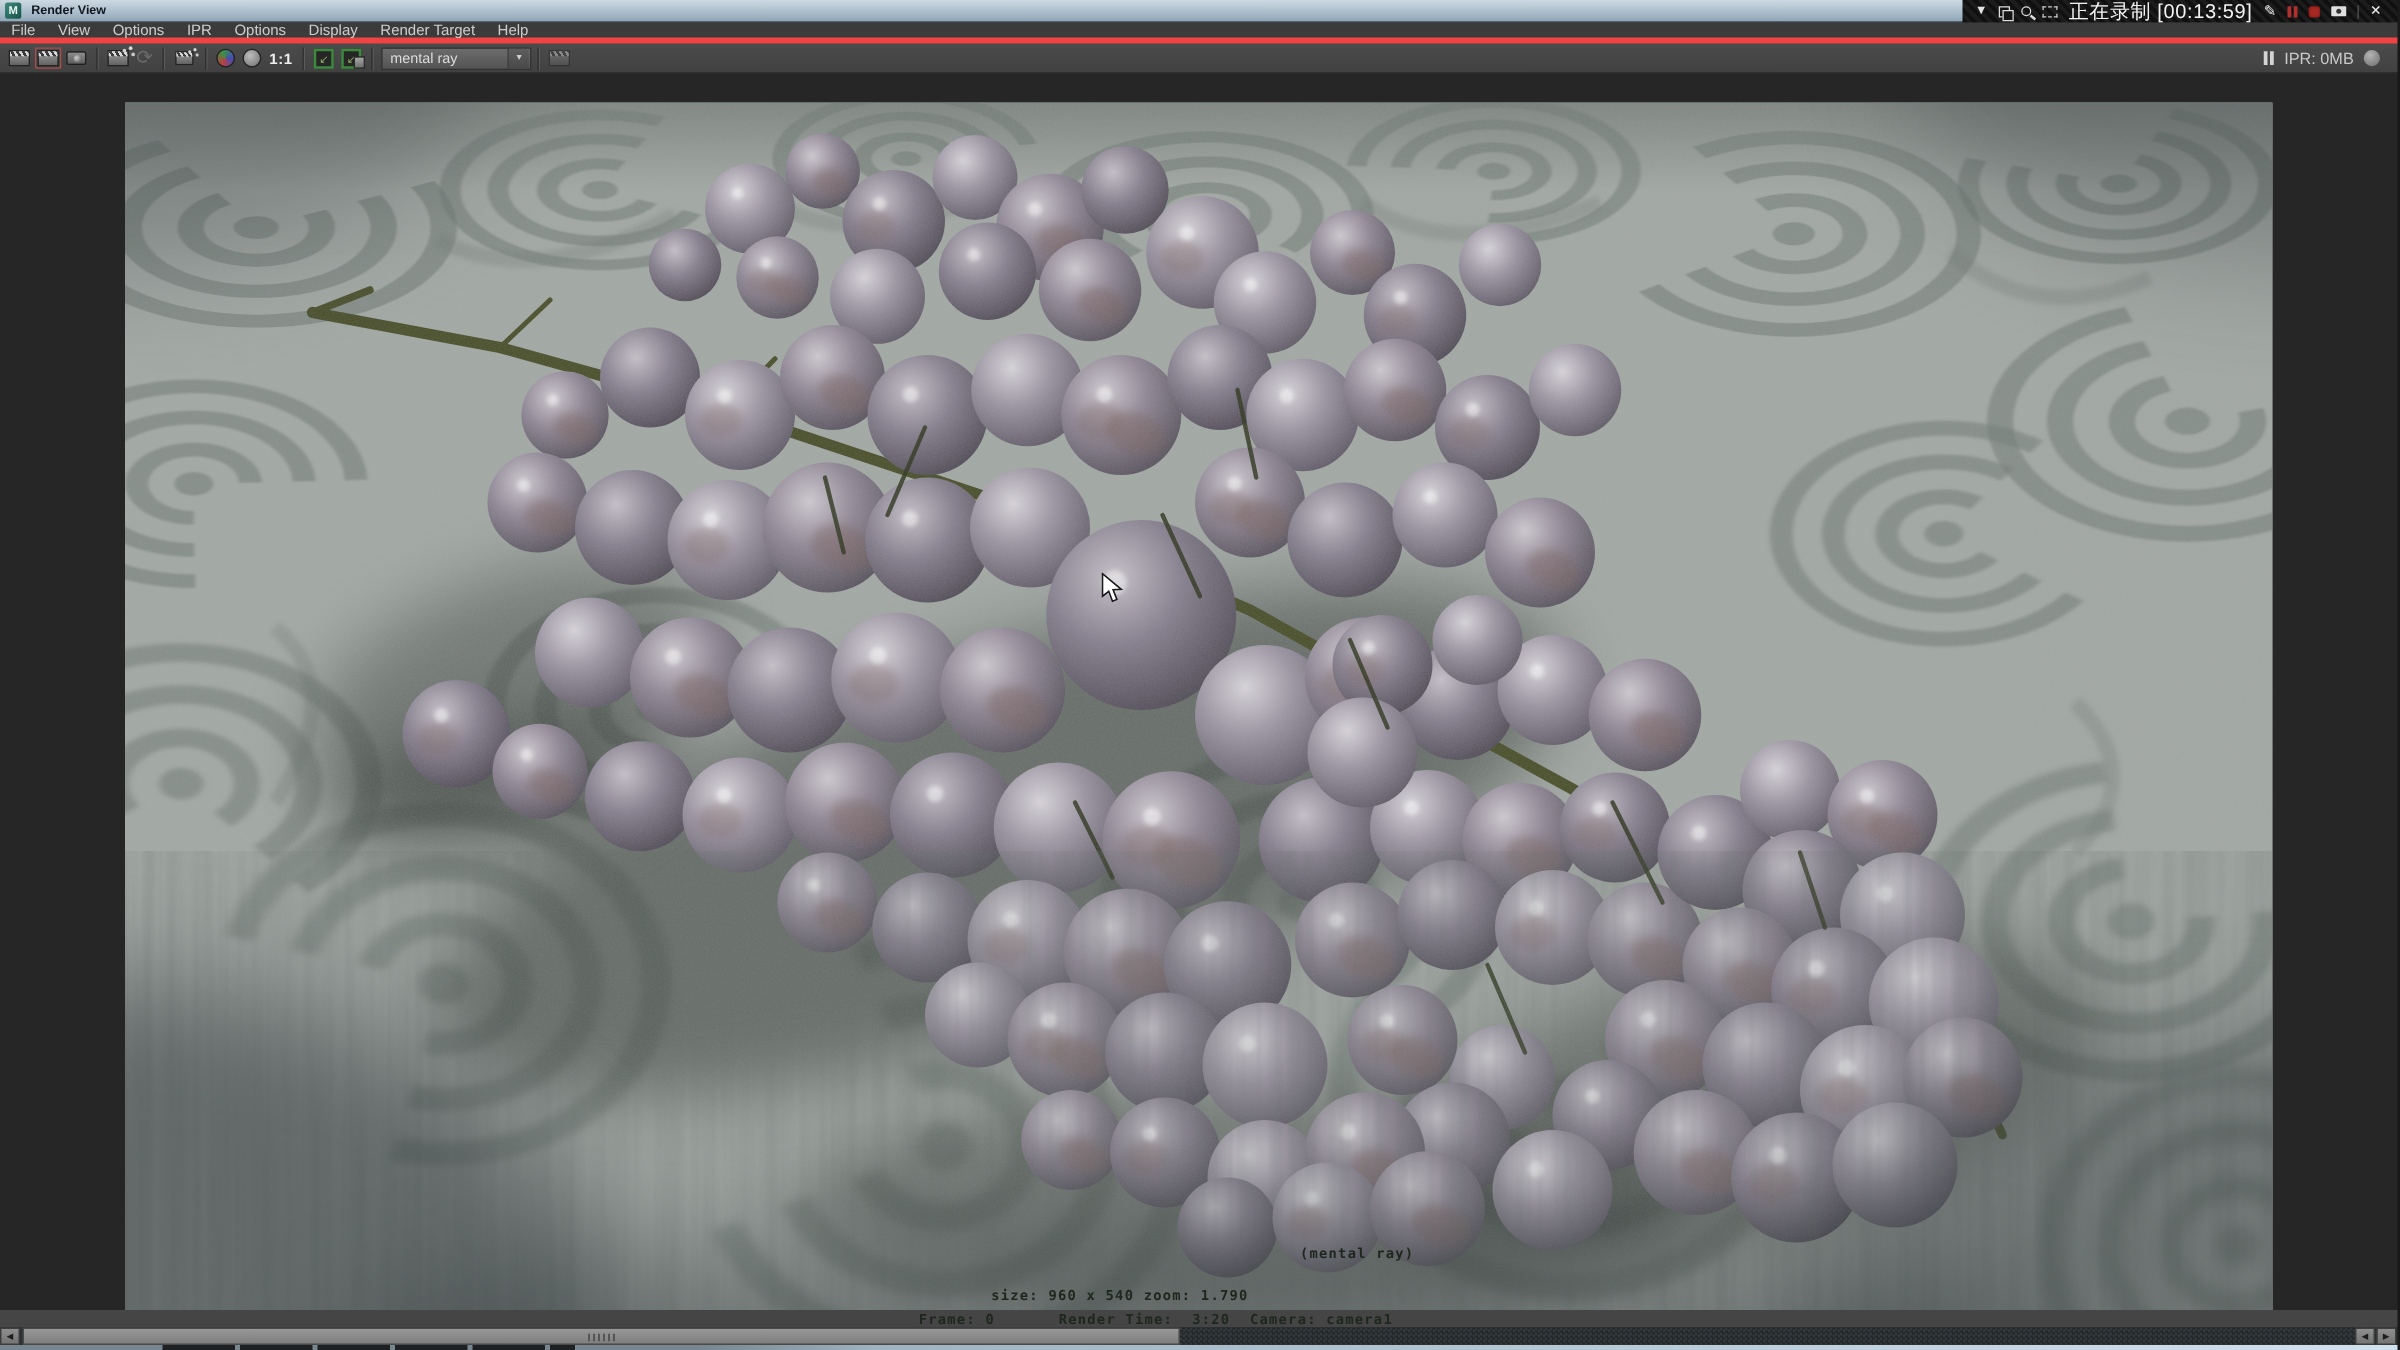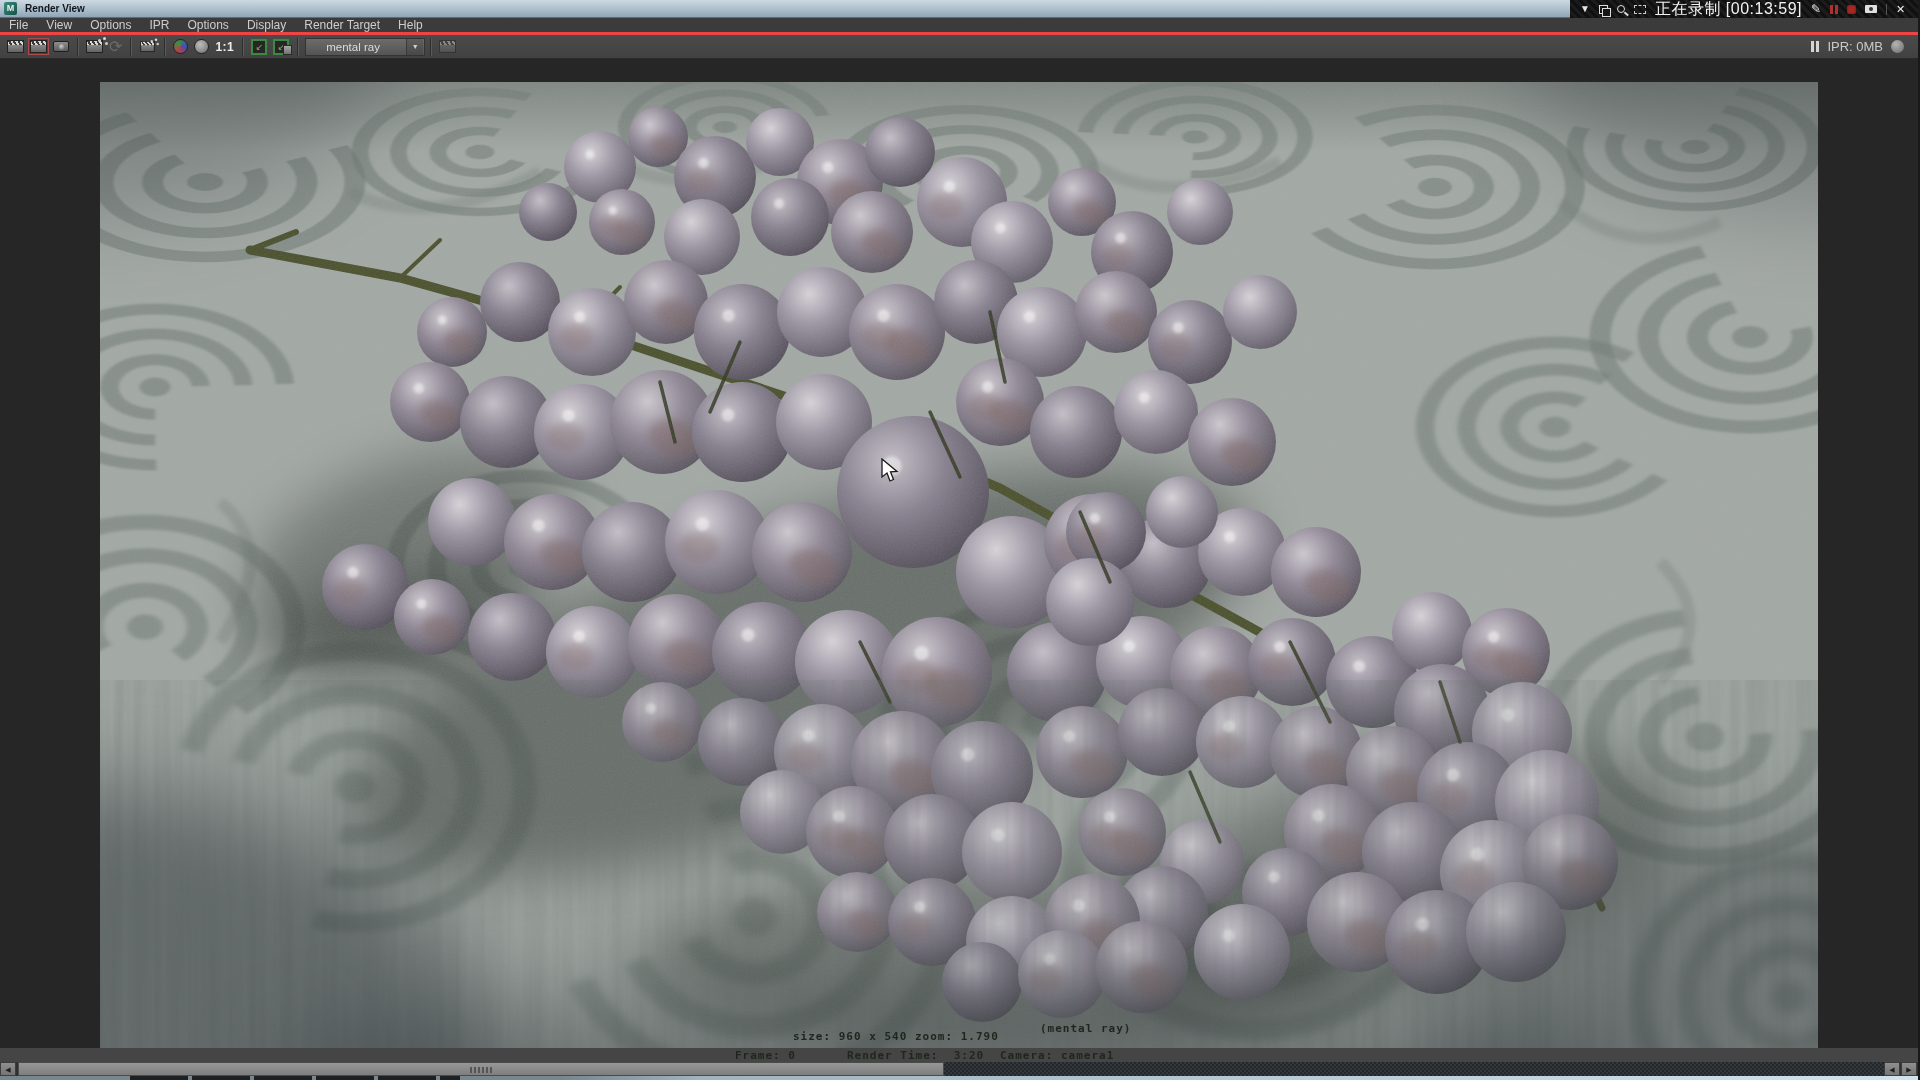--- a/index.html
+++ b/index.html
@@ -30,21 +30,21 @@
   .rec-pause { display:flex; gap:2px; }
   .rec-pause i { width:3px; height:9px; background:#b03030; }
   .rec-stop { width:9px; height:9px; border-radius:2px; background:#a52822; box-shadow:inset 0 0 2px #5e0f0c; }
   .rec-cam { width:12px; height:8px; background:#e0e0e0; border-radius:1px; position:relative; }
   .rec-cam::after { content:""; position:absolute; left:4px; top:2px; width:4px; height:4px; border-radius:50%; background:#333; }
   .rec-sep { width:1px; height:11px; background:#555; }
   .rec-close { font-size:11px; color:#eee; }
 
   
   #menubar { position:absolute; left:0; top:18px; width:1920px; height:17px; background:#3b3b3b;
-    border-bottom:3px solid #ef4444; display:flex; align-items:center; z-index:30; }
+    border-bottom:5px solid #ef4444; display:flex; align-items:center; z-index:30; }
   .menu-item { padding:0 9px; font-size:12px; color:#cdcdcd; white-space:nowrap; }
 
   
   #toolbar { position:absolute; left:0; top:35px; width:1920px; height:24px;
     background:linear-gradient(#4b4b4b,#414141); border-bottom:1px solid #2a2a2a;
     display:flex; align-items:center; padding-left:4px; z-index:30; }
   .tbtn { height:20px; display:flex; align-items:center; justify-content:center; padding:0 3px; }
   .sep { width:1px; height:18px; background:#2e2e2e; box-shadow:1px 0 0 #5a5a5a; margin:0 5px; }
   .clapper { width:17px; height:13px; background:linear-gradient(#9d9d9d,#636363); border:1px solid #222; position:relative; }
   .clapper::before { content:""; position:absolute; left:0; top:0; right:0; height:4px;
@@ -62,21 +62,21 @@
   .alpha-circle { width:15px; height:15px; border-radius:50%; border:1px solid #222;
     background:radial-gradient(circle at 40% 35%,#bdbdbd,#6c6c6c); }
   .ratio-label { color:#ededed; font-weight:bold; font-size:12px; letter-spacing:.5px; }
   .keep-box { width:16px; height:16px; border:2px solid #3c8a3f; background:#262626;
     color:#8fae62; font-size:9px; display:flex; align-items:center; justify-content:center; }
   .trash-chip { position:relative; }
   .trash-chip::after { content:""; position:absolute; right:-5px; bottom:-2px; width:7px; height:8px;
     background:linear-gradient(#a8a8a8,#707070); border:1px solid #2a2a2a; }
   .combo { width:120px; height:18px; margin-left:2px; background:linear-gradient(#6c6c6c,#545454);
     border:1px solid #333; display:flex; align-items:center; justify-content:space-between; }
-  .combo-text { padding-left:20px; font-size:11.5px; color:#dcdcdc; }
+  .combo-text { padding-left:6px; font-size:11.5px; color:#dcdcdc; }
   .combo-arrow { width:17px; height:16px; margin-right:1px; background:linear-gradient(#5e5e5e,#484848);
     border-left:1px solid #3a3a3a; display:flex; align-items:center; justify-content:center; color:#cfcfcf; font-size:7px; }
   #toolbar-right { margin-left:auto; display:flex; align-items:center; gap:8px; padding-right:16px; }
   .pause-bars { display:flex; gap:2px; }
   .pause-bars i { width:3px; height:11px; background:#d4d4d4; }
   #ipr-mem { font-size:13px; color:#c9c9c9; }
   .status-ball { width:13px; height:13px; border-radius:50%; background:radial-gradient(circle at 38% 32%,#b4b4b4,#6b6b6b); }
 
   
   #viewport { position:absolute; left:0; top:59px; width:1920px; height:989px; background:#262626; }
@@ -590,21 +590,21 @@
         <rect y="598.92" width="1718" height="367.08" filter="url(#streakF)" opacity="0.32"></rect>
         <ellipse cx="-40" cy="980" rx="430" ry="280" fill="#2e3538" opacity="0.5" style="filter: blur(45px);"></ellipse>
         <ellipse cx="1760" cy="990" rx="430" ry="250" fill="#2e3538" opacity="0.4" style="filter: blur(45px);"></ellipse>
         <ellipse cx="-30" cy="-20" rx="320" ry="150" fill="#2e3538" opacity="0.3" style="filter: blur(45px);"></ellipse>
         <ellipse cx="1740" cy="-20" rx="320" ry="150" fill="#2e3538" opacity="0.3" style="filter: blur(45px);"></ellipse>
         <ellipse cx="860" cy="995" rx="700" ry="90" fill="#2e3538" opacity="0.4" style="filter: blur(45px);"></ellipse>
       </svg></div>
 </div>
 
 <div class="rv-caption" style="left:793px; top:1030px;">size: 960 x 540 zoom: 1.790</div>
-<div class="rv-caption" style="left:1040px; top:1022px;">(mental ray)</div>
+<div class="rv-caption" style="left:1040px; top:996px;">(mental ray)</div>
 
 <div id="status-band"></div>
 <div class="rv-caption" style="left:735px; top:1049px;">Frame: 0</div>
 <div class="rv-caption" style="left:847px; top:1049px;">Render Time:  3:20</div>
 <div class="rv-caption" style="left:1000px; top:1049px;text-align:center;">Camera: camera1</div>
 
 <div id="hscroll">
   <span class="sb-btn" style="left:0;">◀</span>
   <div id="sb-track-dots"></div>
   <div id="sb-thumb">

